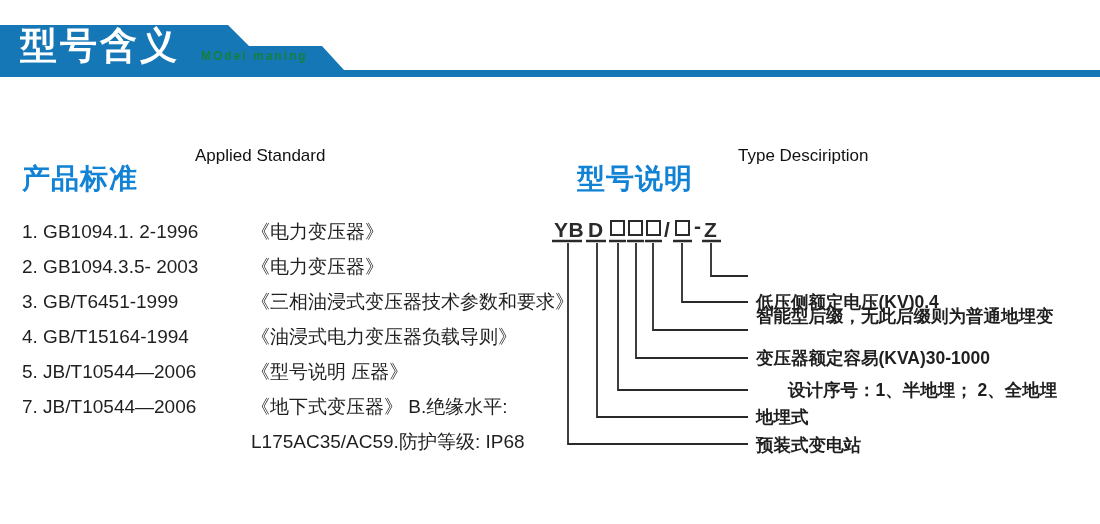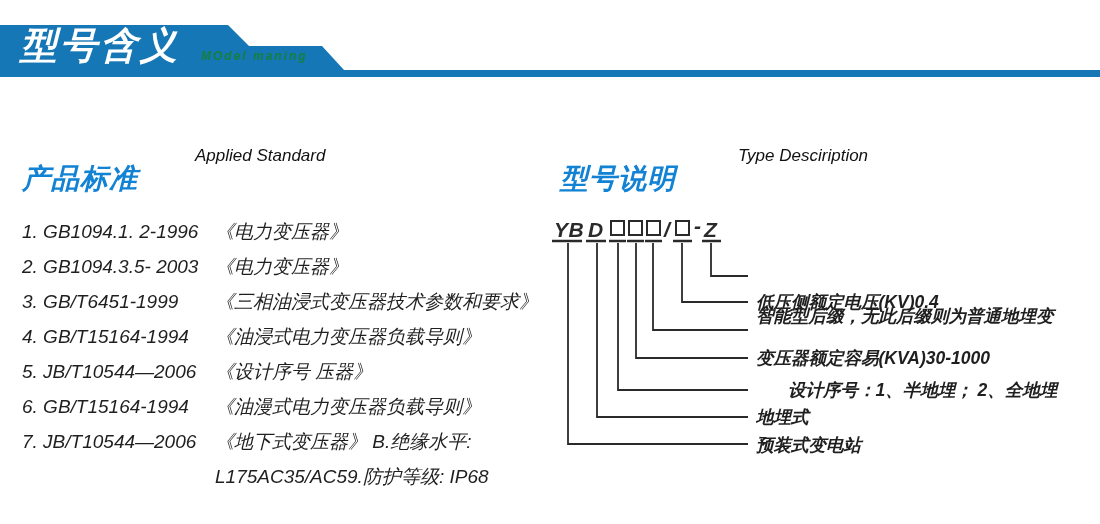--- a/index.html
+++ b/index.html
@@ -4,21 +4,21 @@
 <style>
   :root{
     --banner:#1577b5;
     --accent:#1282d4;
     --text:#1f1f1f;
     --line:#2a2a2a;
   }
   *{margin:0;padding:0;box-sizing:border-box;}
   html,body{background:#ffffff;}
   body{font-family:"Liberation Sans","DejaVu Sans",sans-serif;}
-  .page{position:relative;width:1100px;height:524px;background:#ffffff;overflow:hidden;font-style:italic;}
+  .page{position:relative;width:1100px;height:524px;background:#ffffff;overflow:hidden;}
 
   
   .banner-svg{position:absolute;left:0;top:0;width:1100px;height:85px;}
   .banner-title-cn{
     position:absolute;left:20px;top:27px;
     font-size:37px;font-weight:bold;color:#ffffff;letter-spacing:3px;line-height:1;
   }
   .banner-title-en{
     position:absolute;left:201px;top:50px;
     font-size:12px;font-weight:bold;color:#15803d;letter-spacing:2px;line-height:1;
@@ -27,27 +27,27 @@
   
   .sec-cn{
     position:absolute;top:138px;
     font-size:28px;font-weight:bold;color:var(--accent);line-height:1.2;letter-spacing:1px;margin-top:24px;
   }
   .sec-en{
     position:absolute;top:146px;
     font-size:17px;color:#111111;line-height:1.2;margin-left:47px;
   }
   .sec-cn.left{left:22px;}  .sec-en.left{left:148px;}
-  .sec-cn.right{left:560px;text-align:center;} .sec-en.right{left:691px;}
+  .sec-cn.right{left:577px;text-align:center;} .sec-en.right{left:691px;}
 
   
   .standards{position:absolute;left:22px;top:214px;width:530px;}
   .std-row{display:flex;height:35px;line-height:35px;font-size:19px;color:var(--text);}
   .std-code{width:193px;flex:0 0 193px;white-space:nowrap;}
-  .std-title{white-space:nowrap;}
+  .std-title{white-space:nowrap;margin-left:36px;}
 
   
   .diagram-svg{position:absolute;left:540px;top:200px;width:215px;height:260px;}
   .diagram-svg text{font-family:"Liberation Sans","DejaVu Sans",sans-serif;font-weight:bold;fill:var(--line);}
   .diag-label{
     position:absolute;left:756px;height:22px;line-height:22px;
     font-size:17.5px;font-weight:bold;color:var(--text);white-space:nowrap;
   }
 </style>
 </head>
@@ -80,25 +80,21 @@
     <div class="std-row">
       <span class="std-code">3. GB/T6451-1999</span>
       <span class="std-title">《三相油浸式变压器技术参数和要求》</span>
     </div>
     <div class="std-row">
       <span class="std-code">4. GB/T15164-1994</span>
       <span class="std-title">《油浸式电力变压器负载导则》</span>
     </div>
     <div class="std-row">
       <span class="std-code">5. JB/T10544—2006</span>
-      <span class="std-title">《设计序号 压器》</span>
-    </div>
-    <div class="std-row">
-      <span class="std-code">6. GB/T15164-1994</span>
-      <span class="std-title">《油漫式电力变压器负载导则》</span>
+      <span class="std-title">《型号说明 压器》</span>
     </div>
     <div class="std-row">
       <span class="std-code">7. JB/T10544—2006</span>
       <span class="std-title">《地下式变压器》 B.绝缘水平:</span>
     </div>
     <div class="std-row">
       <span class="std-code"></span>
       <span class="std-title">L175AC35/AC59.防护等级: IP68</span>
     </div>
   </div>

